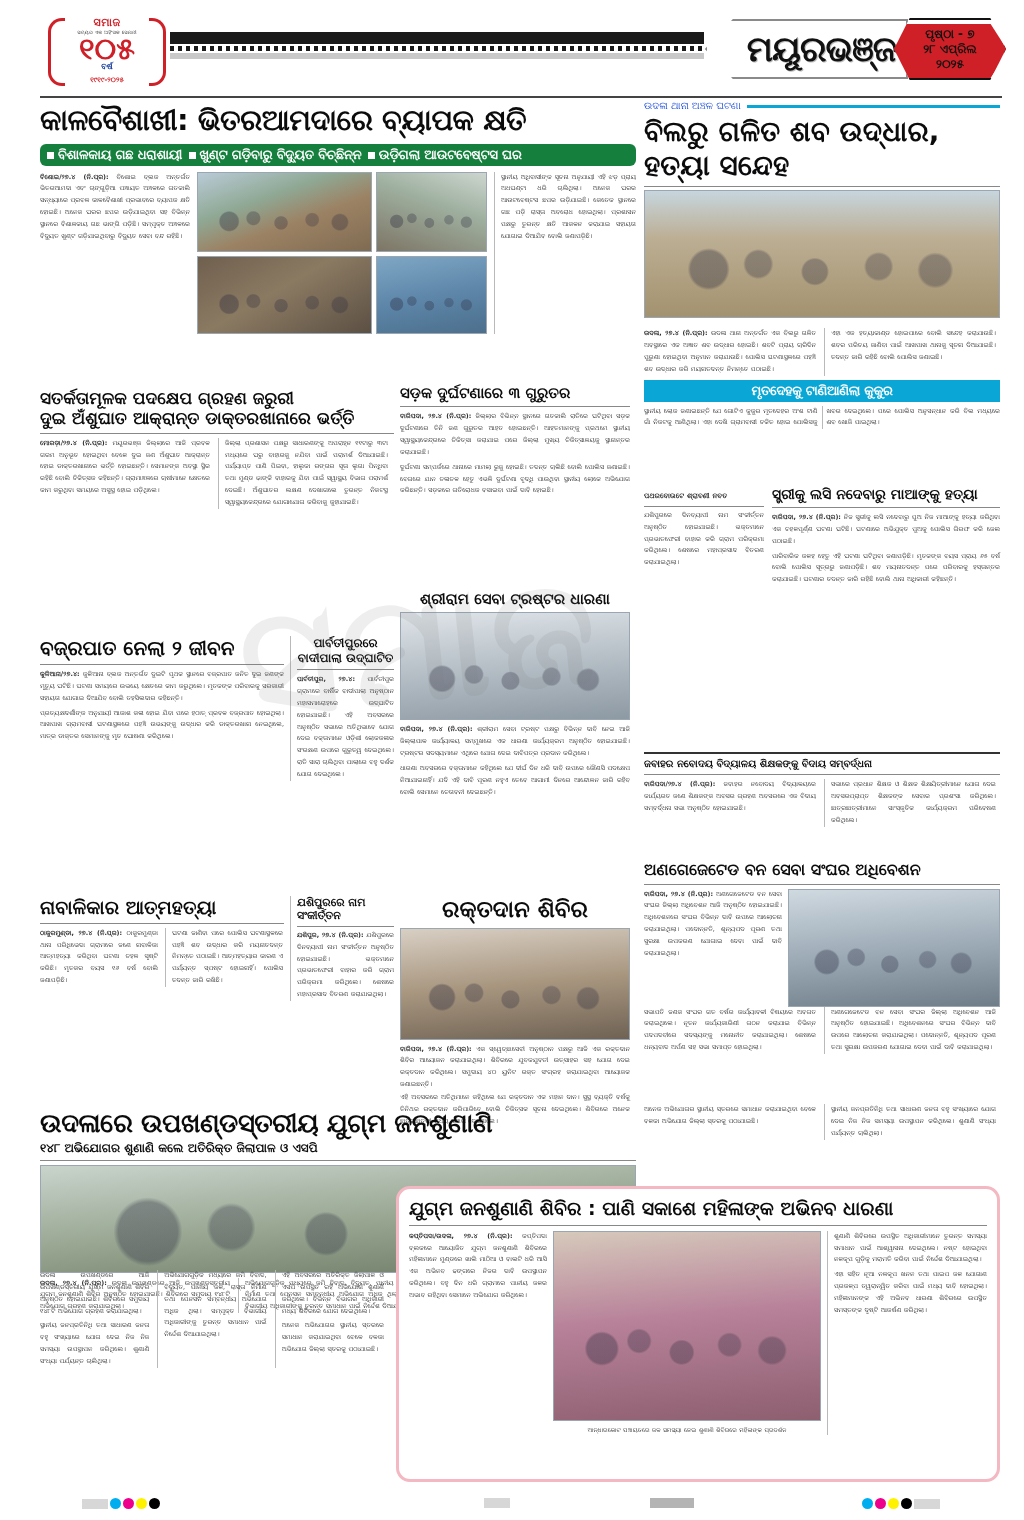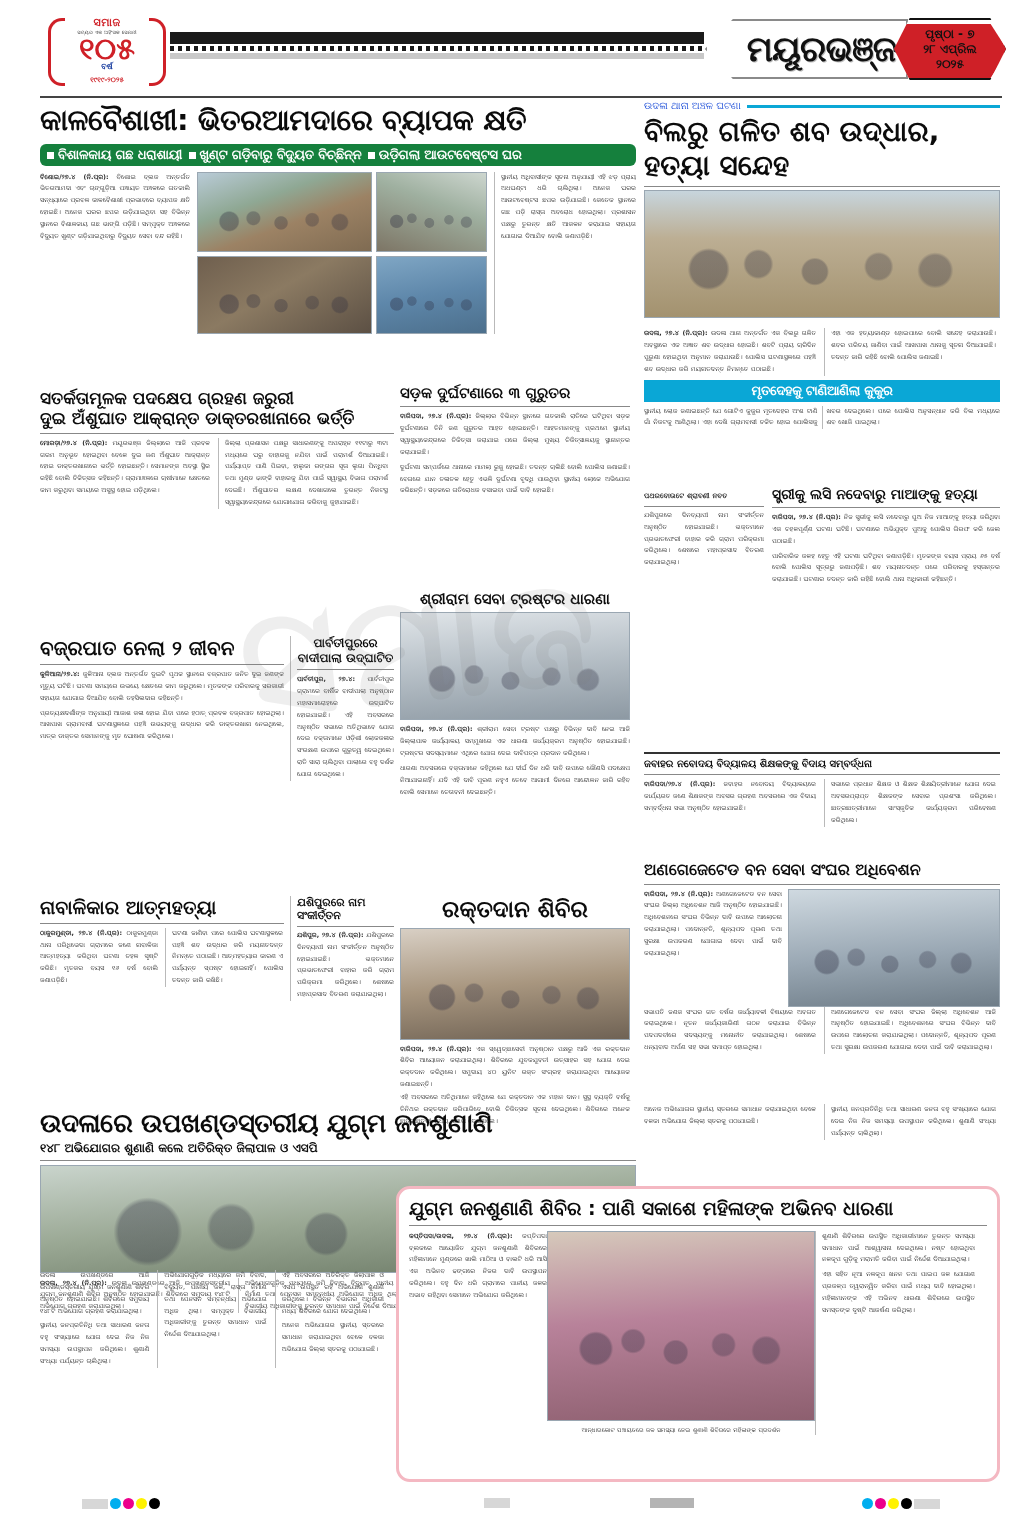--- a/index.html
+++ b/index.html
@@ -423,21 +423,21 @@
       </div>
       <div style="width:172px;" class="col-rule">
         <div class="body-text" style="padding-left:6px;">ସ୍ଥାନୀୟ ଜନପ୍ରତିନିଧି ତଥା ସାଧାରଣ ଜନତା ବହୁ ସଂଖ୍ୟାରେ ଯୋଗ ଦେଇ ନିଜ ନିଜ ସମସ୍ୟା ଉପସ୍ଥାପନ କରିଥିଲେ। ଶୁଣାଣି ସଂଧ୍ୟା ପର୍ଯ୍ୟନ୍ତ ଚାଲିଥିଲା।</div>
       </div>
     </div>
   </div>
 
   <div class="pink-box" style="position:absolute;left:396px;top:1186px;width:604px;height:296px;">
     <div class="hl-3" style="font-size:19px;">ଯୁଗ୍ମ ଜନଶୁଣାଣି ଶିବିର : ପାଣି ସକାଶେ ମହିଳାଙ୍କ ଅଭିନବ ଧାରଣା</div>
     <div class="hline" style="margin:5px 0;"></div>
-    <div style="display:flex;gap:0;">
+    <div style="display:flex;gap:0;justify-content:space-between;">
       <div style="width:138px;">
         <div class="body-text">
           <span style="font-weight:bold;">କପ୍ତିପଦା/ଉଦଳା, ୨୭.୪ (ନି.ପ୍ର):</span>
           <span>କପ୍ତିପଦା ବ୍ଲକରେ ଆୟୋଜିତ ଯୁଗ୍ମ ଜନଶୁଣାଣି ଶିବିରରେ ମହିଳାମାନେ ମୁଣ୍ଡରେ ଖାଲି ମାଠିଆ ଓ ବାଲଟି ଧରି ଆସି ଏକ ଅଭିନବ ଢଙ୍ଗରେ ନିଜର ଦାବି ଉପସ୍ଥାପନ କରିଥିଲେ। ବହୁ ଦିନ ଧରି ଗ୍ରାମରେ ପାନୀୟ ଜଳର ଅଭାବ ରହିଥିବା ସେମାନେ ଅଭିଯୋଗ କରିଥିଲେ।</span>
         </div>
       </div>
       <div style="width:268px;">
         <div class="photo water" style="width:100%;height:190px;"></div>
         <div class="body-text" style="font-size:6px;margin-top:3px;text-align:center;">ଆନ୍ଧାରକୋଟ ପଞ୍ଚାୟତରେ ଜଳ ସମସ୍ୟା ନେଇ ଶୁଣାଣି ଶିବିରରେ ମହିଳାଙ୍କ ପ୍ରଦର୍ଶନ</div>
       </div>

